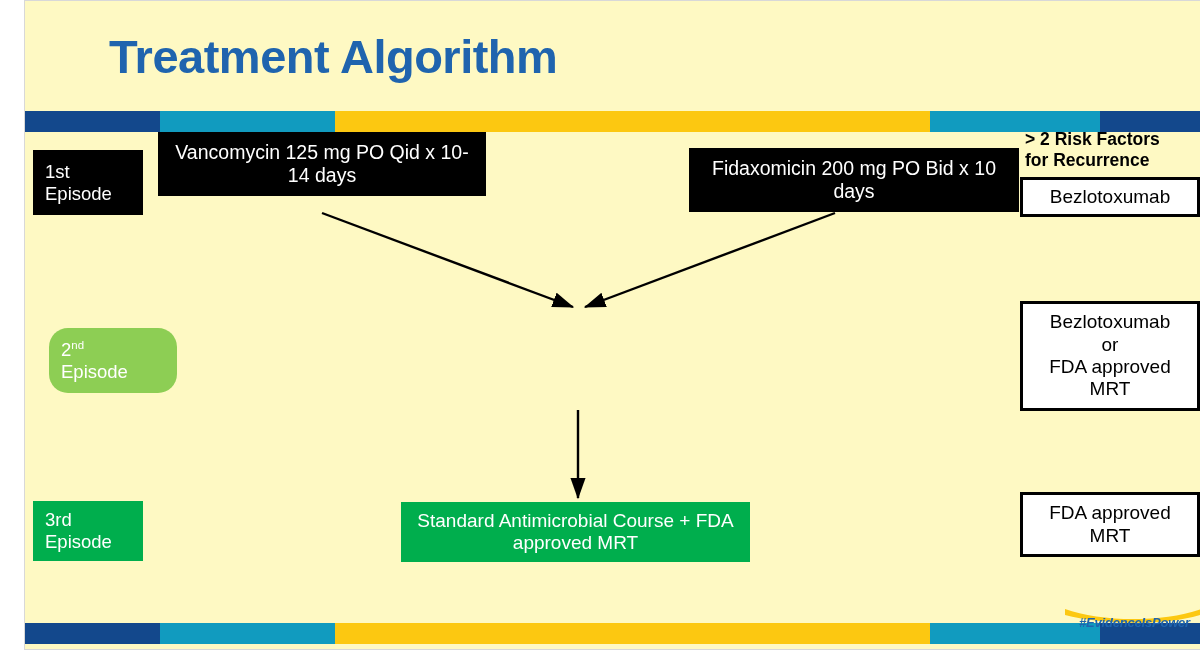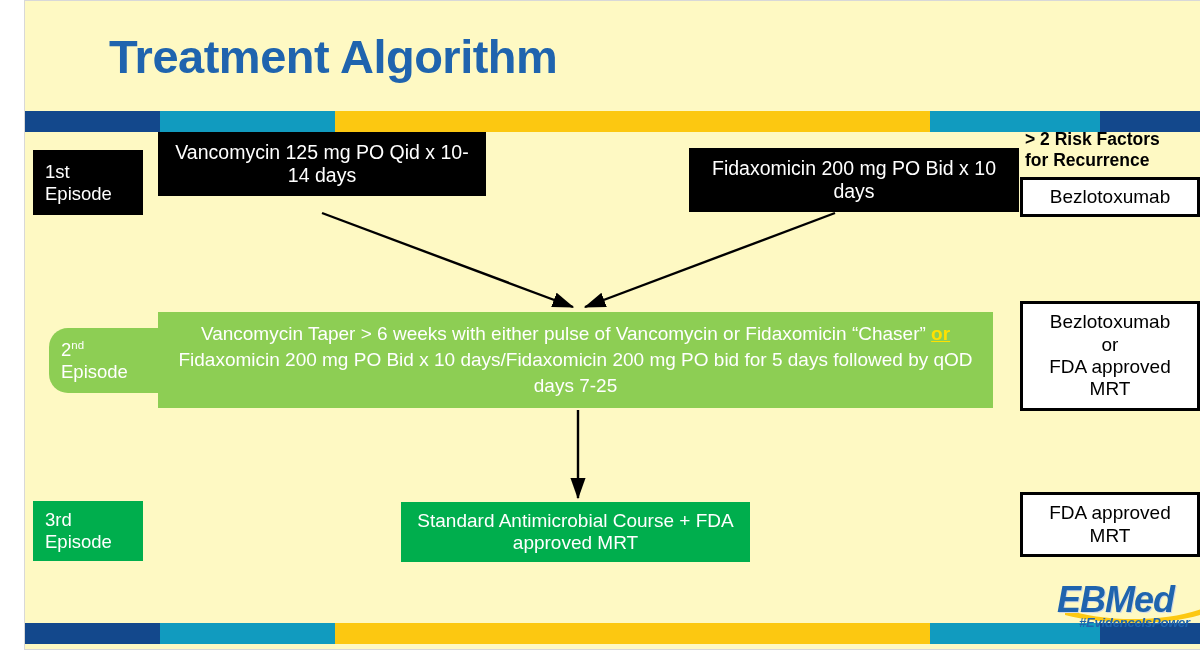--- a/index.html
+++ b/index.html
@@ -127,25 +127,20 @@
     <div>
       <div>3rd</div>
       <div>Episode</div>
     </div>
   </div>
 
   <div class="box black-box" style="left:133px;top:131px;width:328px;height:64px;">Vancomycin 125 mg PO Qid x 10-14 days</div>
 
   <div class="box black-box" style="left:664px;top:147px;width:330px;height:64px;">Fidaxomicin 200 mg PO Bid x 10 days</div>
 
-  <div class="box lime-main" style="left:133px;top:311px;width:835px;height:96px;">
-    <div>
-      <span>Vancomycin Taper &gt; 6 weeks with either pulse of Vancomycin or Fidaxomicin “Chaser” </span><span class="or-word">or</span><span> Fidaxomicin 200 mg PO Bid x 10 days/Fidaxomicin 200 mg PO bid for 5 days followed by qOD days 7-25</span>
-    </div>
-  </div>
 
   <div class="box green" style="left:376px;top:501px;width:349px;height:60px;color:#fff;font-size:19px;">Standard Antimicrobial Course + FDA approved MRT</div>
 
   <div class="rc-head" style="left:1000px;top:128px;width:175px;">
     <div>&gt; 2 Risk Factors</div>
     <div>for Recurrence</div>
   </div>
 
   <div class="box white-box" style="left:995px;top:176px;width:180px;height:38px;">Bezlotoxumab</div>
 
@@ -165,17 +160,16 @@
     </defs>
     <line x1="297" y1="212" x2="548" y2="306" stroke="#000" stroke-width="2.4" marker-end="url(#ah)"></line>
     <line x1="810" y1="212" x2="560" y2="306" stroke="#000" stroke-width="2.4" marker-end="url(#ah)"></line>
     <line x1="553" y1="409" x2="553" y2="497" stroke="#000" stroke-width="2.4" marker-end="url(#ah)"></line>
   </svg>
 
   <div class="logo">
     <svg class="logo-swoosh" viewBox="0 0 150 20">
       <path d="M2,6 C40,20 110,20 148,2 L148,8 C110,24 40,22 2,12 Z" fill="#FCC811"></path>
     </svg>
-    <div class="logo-text">EBMed</div>
     <div class="logo-tag">#EvidenceIsPower</div>
   </div>
 
 </div>
 
 </body></html>

